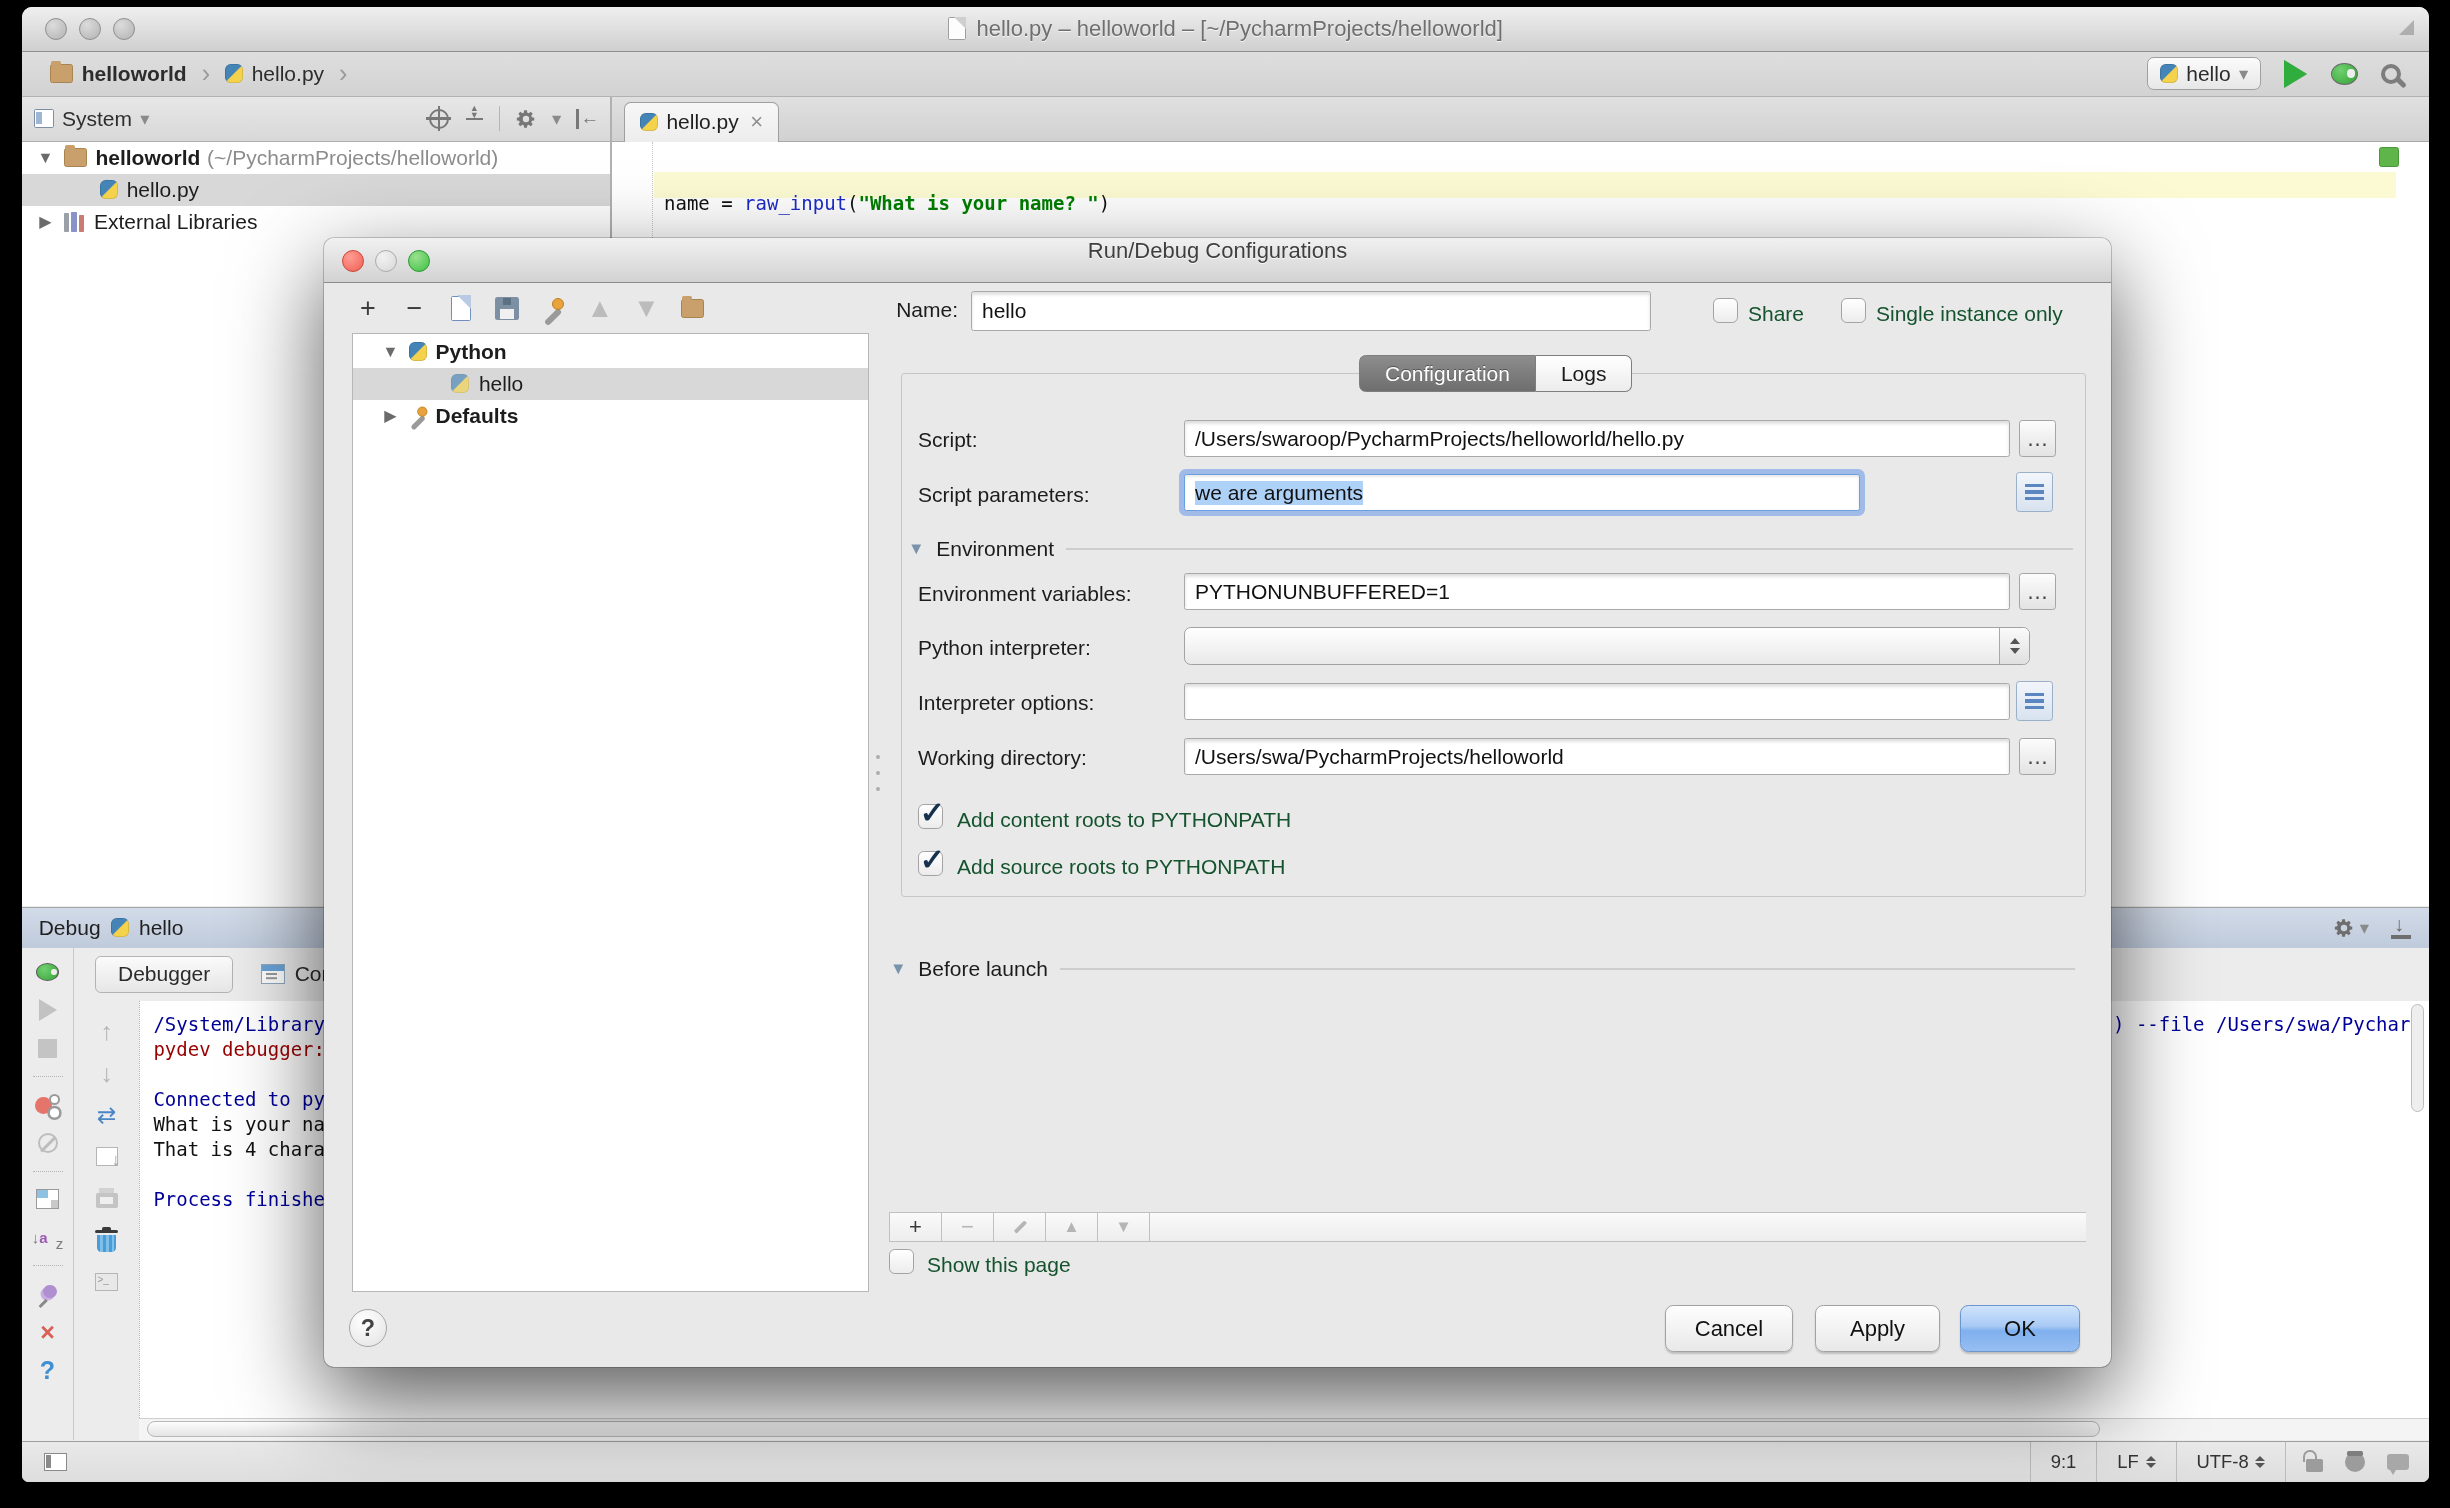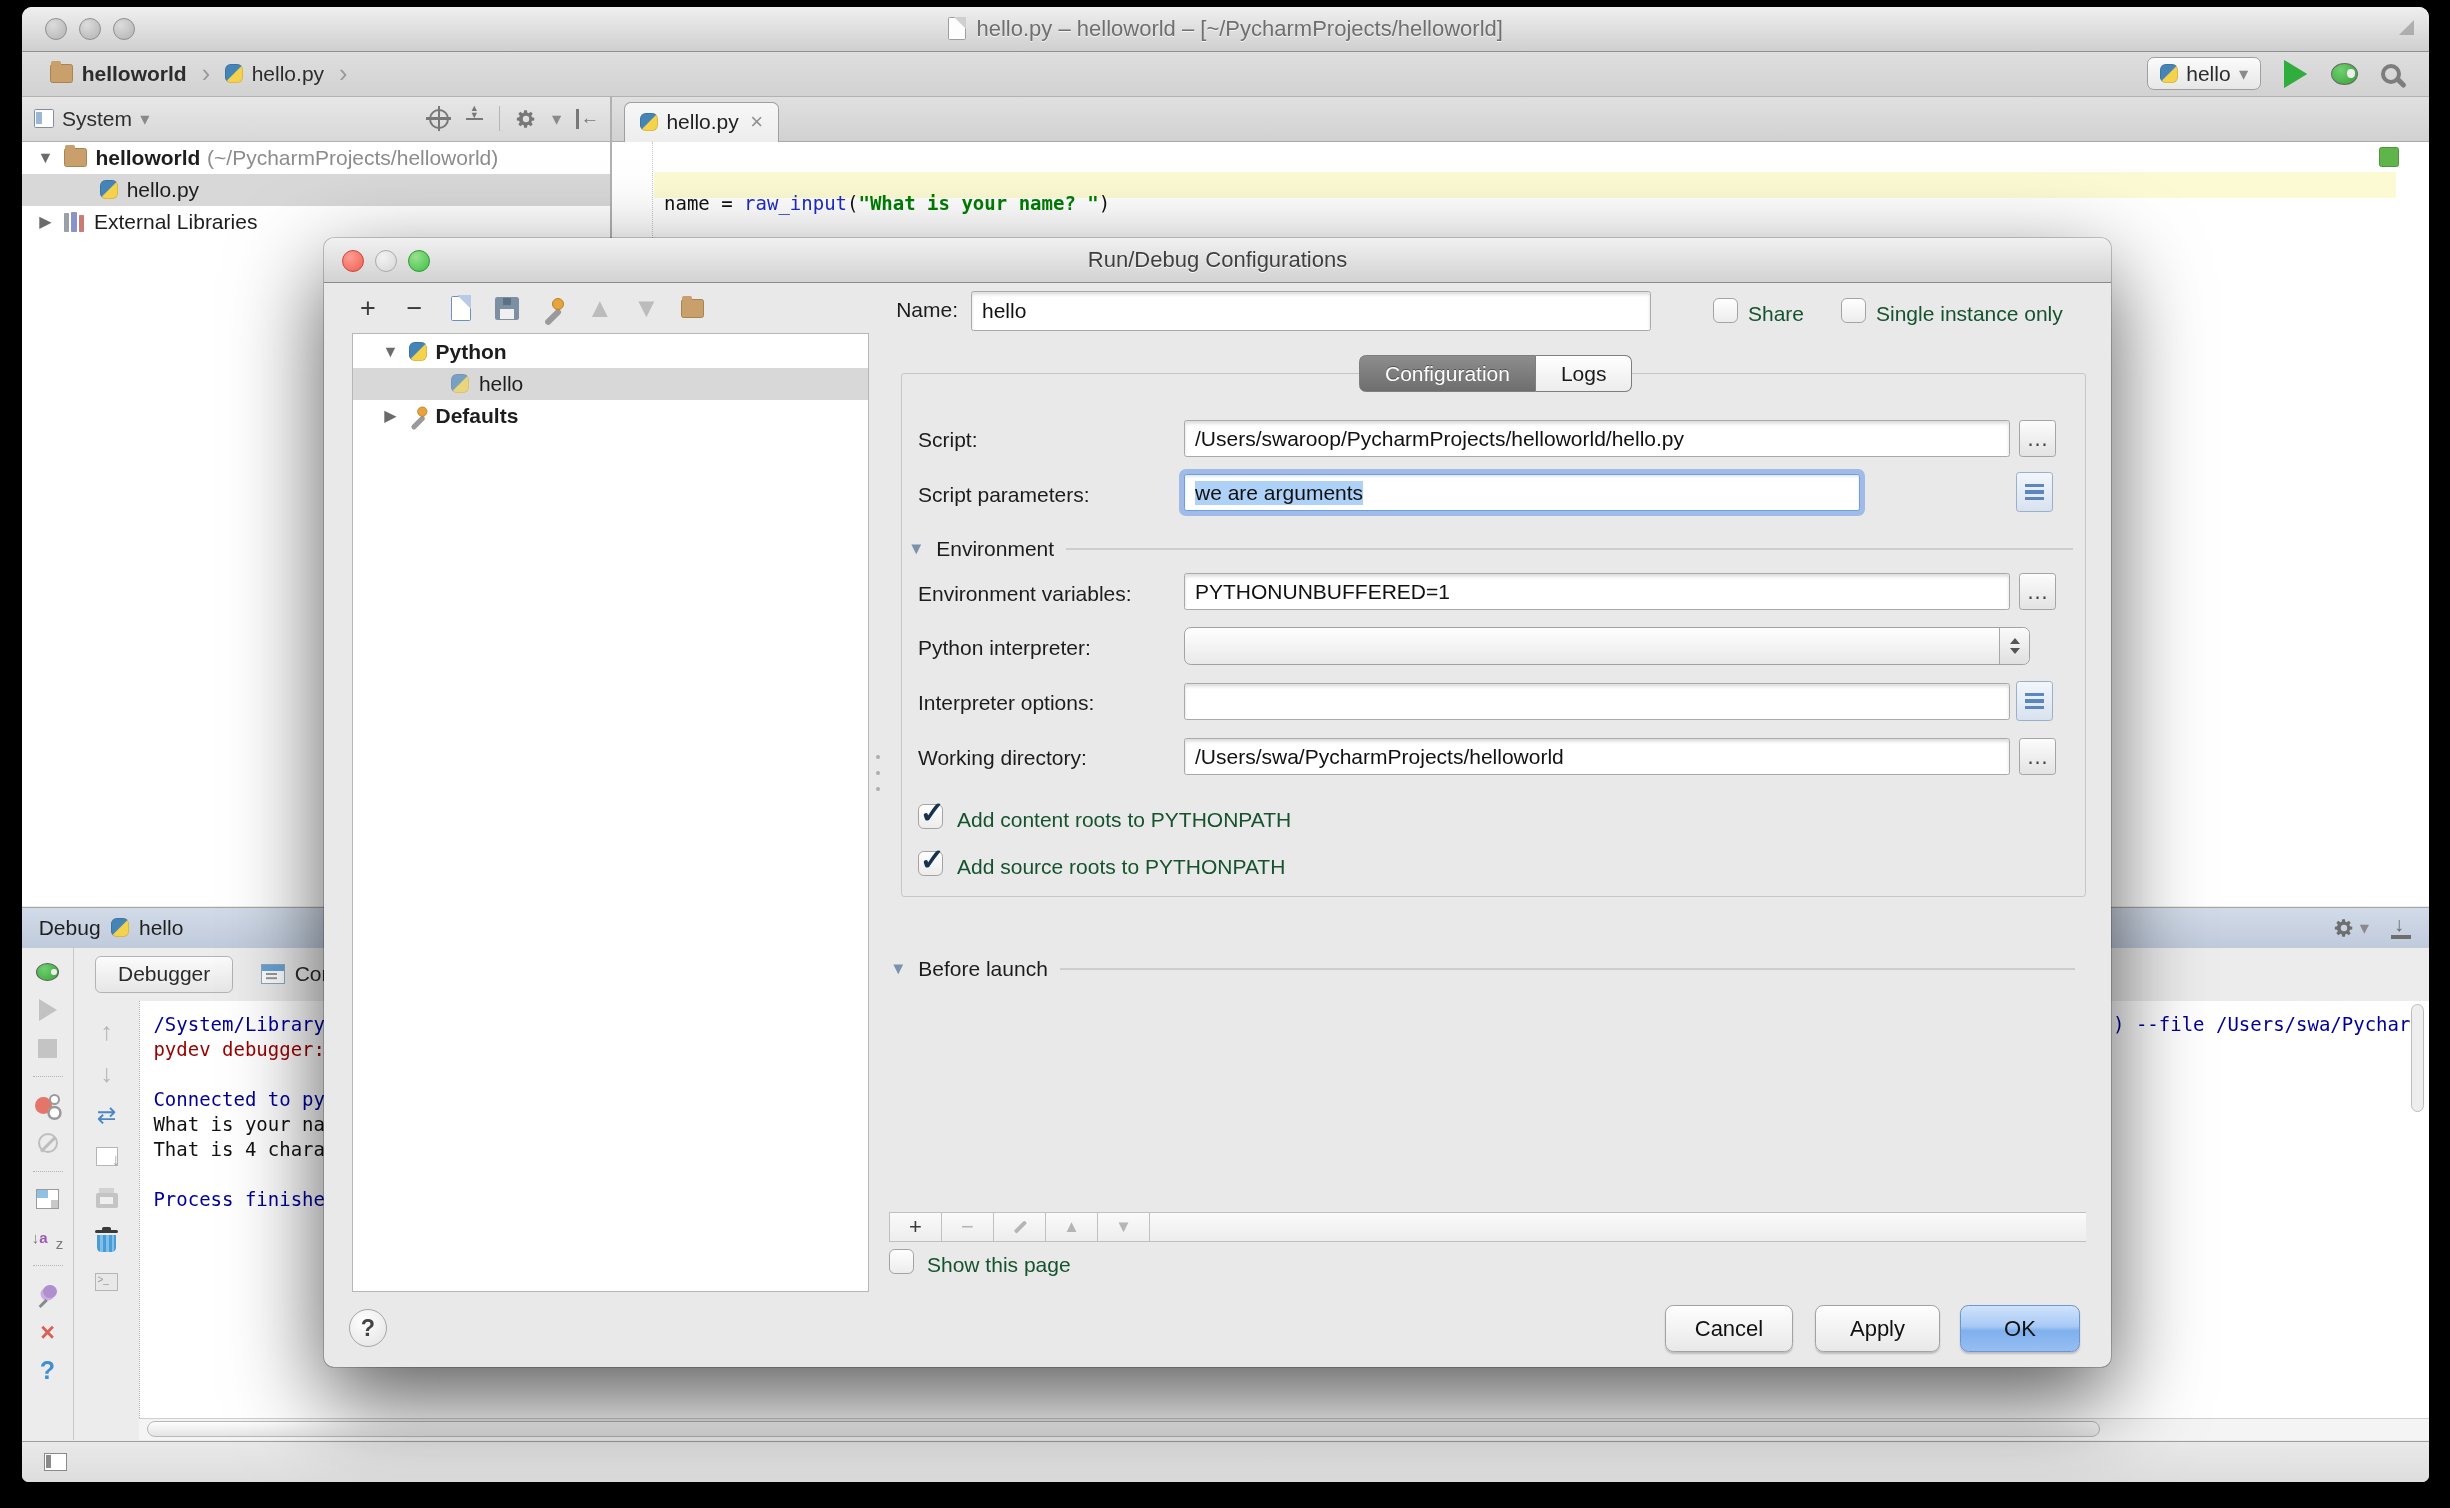--- a/index.html
+++ b/index.html
@@ -164,21 +164,21 @@
   .di-trash{width:18.4px;height:16.7px;background:repeating-linear-gradient(90deg,#4a9bd6 0 3.3px,#7fc0ea 3.3px 5.8px);border-radius:0 0 4.2px 4.2px;position:relative;margin-top:6.7px;}
   .di-trash::before{content:'';position:absolute;left:-2.5px;top:-5px;width:23.4px;height:3.3px;background:#3a3a3a;border-radius:1.7px;}
   .di-trash::after{content:'';position:absolute;left:5px;top:-8.3px;width:8.3px;height:3.3px;background:#3a3a3a;border-radius:1.7px 1.7px 0 0;}
   .di-terminal{width:23.4px;height:18.4px;border:1.7px solid #b5b5b5;background:#e8e8e8;position:relative;font-size:10px;color:#9a9a9a;}
   .di-terminal::before{content:'>_';position:absolute;left:1.7px;top:0.8px;}
 
   
   .dialog{position:absolute;left:324px;top:238px;width:1787px;height:1129px;background:#e9e9e9;border-radius:10px;
           box-shadow:0 33px 92px rgba(0,0,0,.65),0 0 0 0.8px rgba(0,0,0,.25);z-index:20;}
   .dlg-titlebar{position:absolute;left:0;top:0;width:100%;height:45px;background:linear-gradient(#f1f1f1,#d2d2d2);
-                border-radius:10px 10px 0 0;border-bottom:1.7px solid #8a8a8a;display:flex;align-items:center;justify-content:center;font-size:22px;color:#3f3f3f;text-shadow:0 0.8px 0 #fafafa;}
+                border-radius:10px 10px 0 0;border-bottom:1.7px solid #8a8a8a;display:flex;justify-content:center;font-size:22px;color:#3f3f3f;text-shadow:0 0.8px 0 #fafafa;}
   .dlg-traffic{position:absolute;left:18.4px;top:11.7px;display:flex;gap:11px;}
   .light.red{background:radial-gradient(circle at 35% 30%,#ff9d94,#ee5f52);border:0.8px solid #ce4437;}
   .light.pale{background:radial-gradient(circle at 35% 30%,#f2f2f2,#d6d6d6);border:0.8px solid #ababab;}
   .light.green{background:radial-gradient(circle at 35% 30%,#9ae08f,#3dc142);border:0.8px solid #2c9a32;}
 
   .dlg-toolbar{position:absolute;left:30px;top:52px;display:flex;align-items:center;gap:18.4px;height:37px;}
   .tbi{width:28px;height:28px;display:flex;align-items:center;justify-content:center;font-size:27px;color:#3c3c3c;}
   .tbi.dim{color:#bcbcbc;}
   .tb-doc{width:20px;height:25px;background:#fff;border:1.7px solid #6f8fbf;border-radius:1.7px;position:relative;}
   .tb-doc::after{content:'';position:absolute;right:-1.7px;top:-1.7px;border-left:7.5px solid #b9cbe4;border-top:7.5px solid #b9cbe4;border-right:7.5px solid transparent;border-bottom:7.5px solid transparent;transform:rotate(90deg);}
@@ -410,20 +410,44 @@
       <div class="console-right-frag">) --file /Users/swa/Pychar</div>
       <div class="console-vscroll"></div>
     </div>
     <div class="console-hscroll">
       <div class="hthumb"></div>
     </div>
   </div>
 
   <div class="statusbar">
     <span class="sb-left-icon"></span>
+    <div class="sb-right">
+      <div class="sb-cell">
+        <span>9:1</span>
+      </div>
+      <div class="sb-cell">
+        <span>LF</span>
+        <span class="updown">
+            <i class="u"></i>
+            <i class="d"></i>
+          </span>
+      </div>
+      <div class="sb-cell">
+        <span>UTF-8</span>
+        <span class="updown">
+            <i class="u"></i>
+            <i class="d"></i>
+          </span>
+      </div>
+      <div class="sb-cell" style="gap:22px;">
+        <span class="icon-lock"></span>
+        <span class="icon-hector"></span>
+        <span class="icon-bubble"></span>
+      </div>
+    </div>
   </div>
 </div>
 
 <div class="dialog">
   <div class="dlg-titlebar">
     <div class="dlg-traffic">
       <span class="light red"></span>
       <span class="light pale"></span>
       <span class="light green"></span>
     </div>

